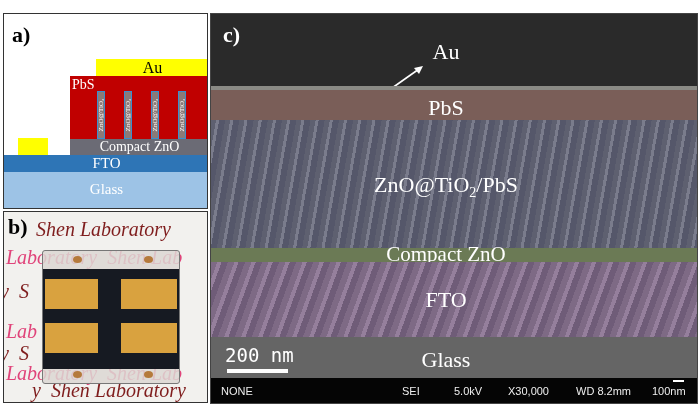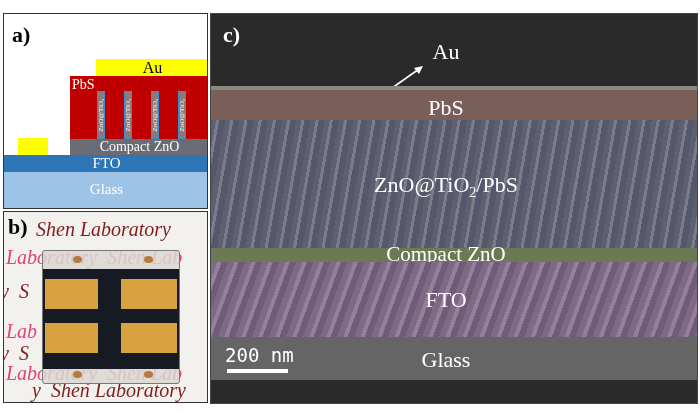--- a/index.html
+++ b/index.html
@@ -108,13 +108,22 @@
 
   <div class="abs" style="left:0;top:248px;width:100%;height:75px;background:repeating-linear-gradient(110deg,#7e6a85 0 6px,#957f9c 6px 10px,#6f5c78 10px 16px);"></div>
   <div class="sem-txt" style="top:275px;left:0;width:470px;">FTO</div>
 
   <div class="abs" style="left:0;top:323px;width:100%;height:43px;background:#656565;"></div>
   <div class="sem-txt" style="top:335px;left:0;width:470px;">Glass</div>
 
   <div class="abs" style="left:14px;top:330px;color:#fff;font-family:'DejaVu Sans Mono','Liberation Mono',monospace;font-size:19px;">200 nm</div>
   <div class="abs" style="left:16px;top:355px;width:61px;height:4px;background:#fff;"></div>
 
+  <div class="infobar">
+    <span style="left:10px;">NONE</span>
+    <span style="left:191px;">SEI</span>
+    <span style="left:243px;">5.0kV</span>
+    <span style="left:297px;">X30,000</span>
+    <span style="left:365px;">WD 8.2mm</span>
+    <span style="left:441px;">100nm</span>
+    <div class="abs" style="left:462px;top:2px;width:11px;height:2px;background:#fff;"></div>
+  </div>
 </div>
 
 </body></html>

